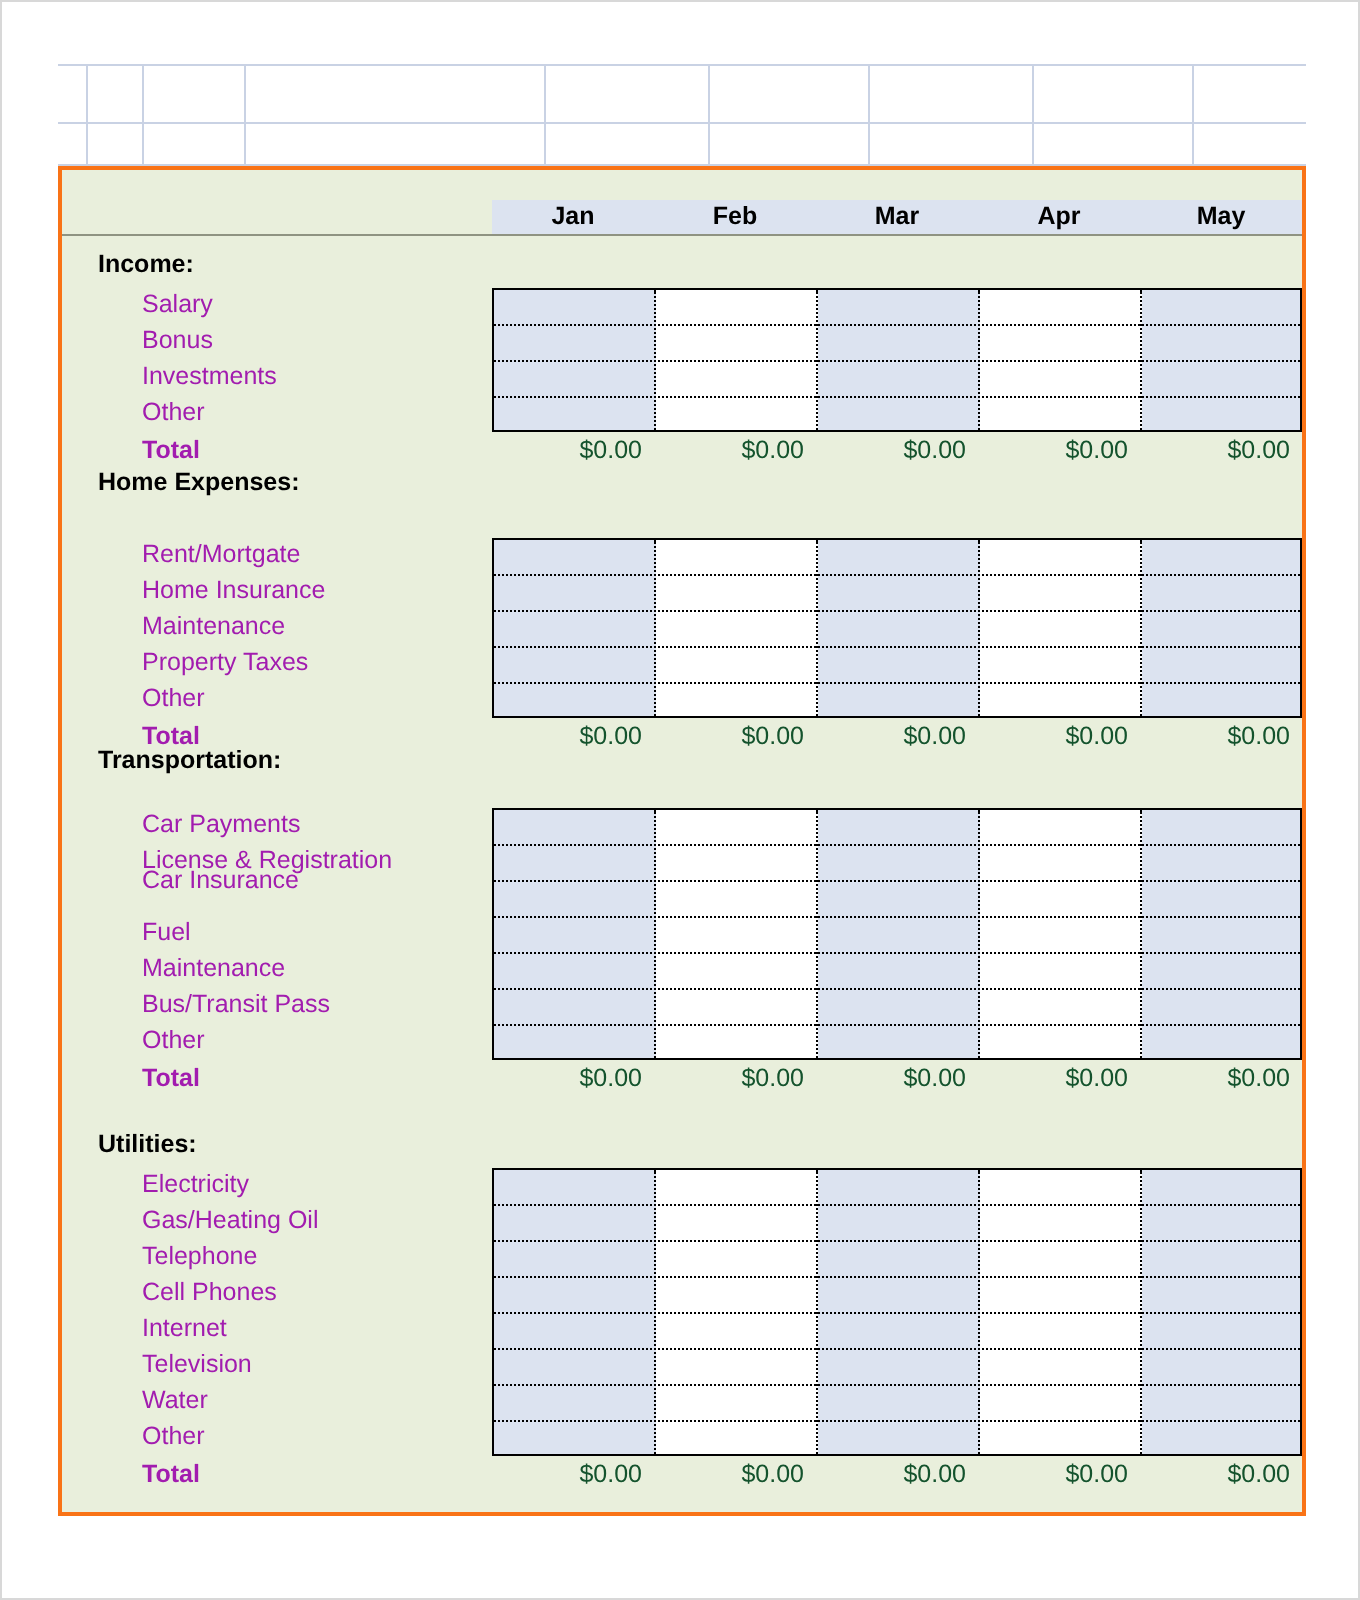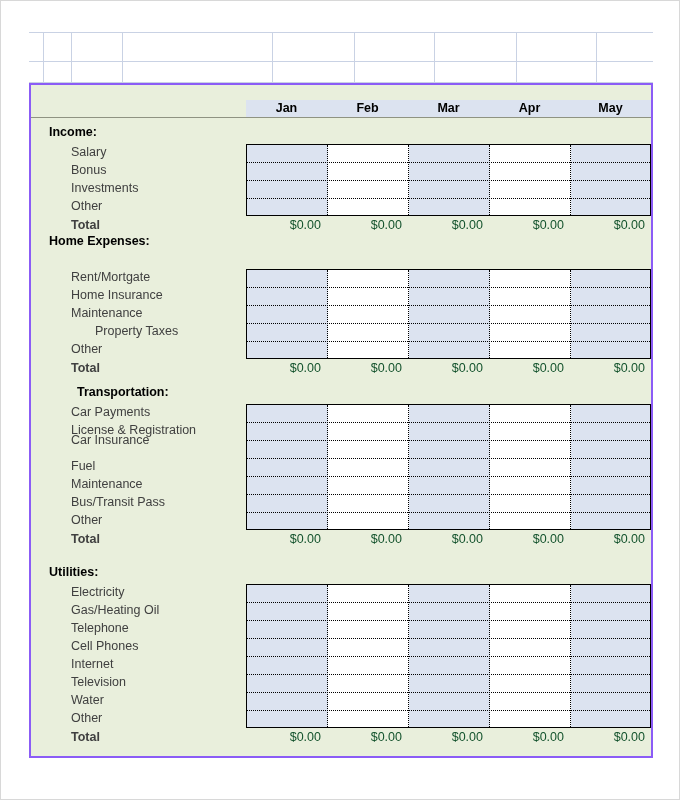--- a/index.html
+++ b/index.html
@@ -67,21 +67,21 @@
   }
 
   
   .budget {
     position: absolute;
     left: 28px;
     top: 82px;
     width: 624px;
     height: 675px;
     box-sizing: border-box;
-    border: 2px solid #8b5cf6;
+    border: 2px solid #f97316;
     background: #e9efdc;
     overflow: hidden;
   }
 
   
   .month-band {
     position: absolute;
     left: 0;
     top: 0;
     width: 100%;
@@ -116,21 +116,21 @@
     font-size: 12.5px;
     font-weight: bold;
     color: #000000;
     white-space: nowrap;
   }
 
   .row-label {
     position: absolute;
     left: 40px;
     font-size: 12.5px;
-    color: #404040;
+    color: #a21caf;
     white-space: nowrap;
   }
   .row-label.total {
     left: 40px;
     font-weight: bold;
   }
 
   
   .grid-block {
     position: absolute;
@@ -224,31 +224,31 @@
           <div class="gcol vsep" style="left: 243px; width: 81px;"></div>
           <div class="gcol shade" style="left: 324px; width: 79px;"></div>
           <div class="grow-sep" style="top: 17px;"></div>
           <div class="grow-sep" style="top: 35px;"></div>
           <div class="grow-sep" style="top: 53px;"></div>
           <div class="grow-sep" style="top: 71px;"></div>
         </div>
         <div class="row-label" style="top: 185px;">Rent/Mortgate</div>
         <div class="row-label" style="top: 203px;">Home Insurance</div>
         <div class="row-label" style="top: 221px;">Maintenance</div>
-        <div class="row-label" style="top: 239px; margin-left: 24px;">Property Taxes</div>
+        <div class="row-label" style="top: 239px;">Property Taxes</div>
         <div class="row-label" style="top: 257px;">Other</div>
         <div class="row-label total" style="top: 276px;">Total</div>
         <div class="total-val" style="left: 215px; width: 75px; top: 276px;">$0.00</div>
         <div class="total-val" style="left: 296px; width: 75px; top: 276px;">$0.00</div>
         <div class="total-val" style="left: 377px; width: 75px; top: 276px;">$0.00</div>
         <div class="total-val" style="left: 458px; width: 75px; top: 276px;">$0.00</div>
         <div class="total-val" style="left: 539px; width: 75px; top: 276px;">$0.00</div>
       </div>
       <div class="section" style="top: 0px;">
-        <div class="sec-title" style="top: 300px; margin-left: 28px;">Transportation:</div>
+        <div class="sec-title" style="top: 288px;">Transportation:</div>
         <div class="grid-block" style="left: 215px; top: 319px; width: 405px; height: 126px;">
           <div class="gcol shade vsep" style="left: 0px; width: 81px;"></div>
           <div class="gcol vsep" style="left: 81px; width: 81px;"></div>
           <div class="gcol shade vsep" style="left: 162px; width: 81px;"></div>
           <div class="gcol vsep" style="left: 243px; width: 81px;"></div>
           <div class="gcol shade" style="left: 324px; width: 79px;"></div>
           <div class="grow-sep" style="top: 17px;"></div>
           <div class="grow-sep" style="top: 35px;"></div>
           <div class="grow-sep" style="top: 53px;"></div>
           <div class="grow-sep" style="top: 71px;"></div>

